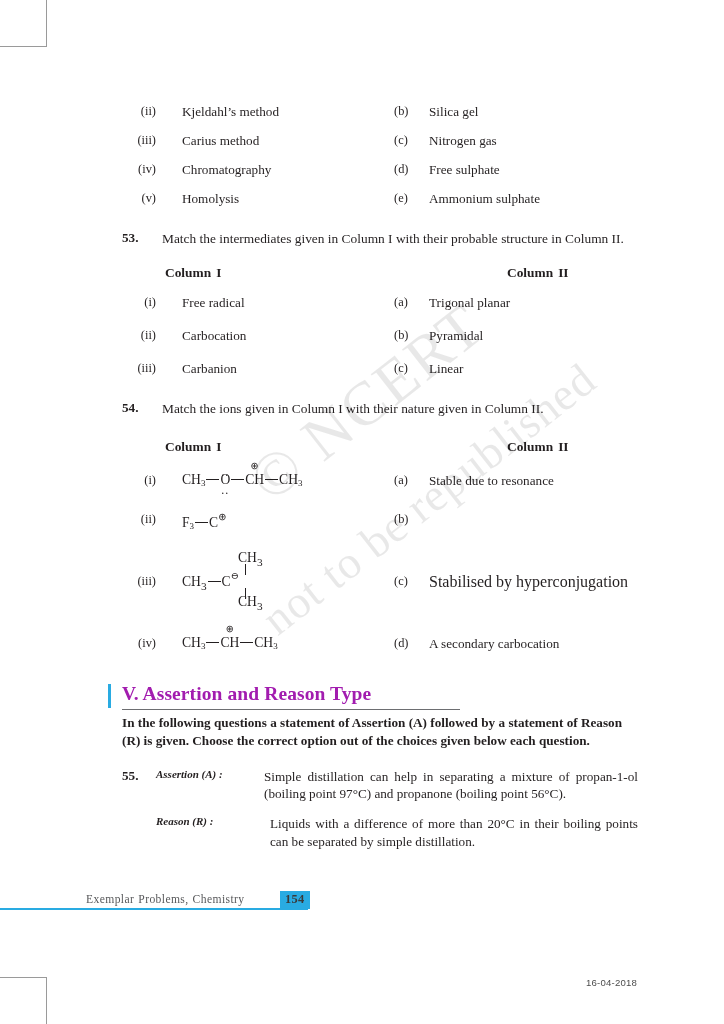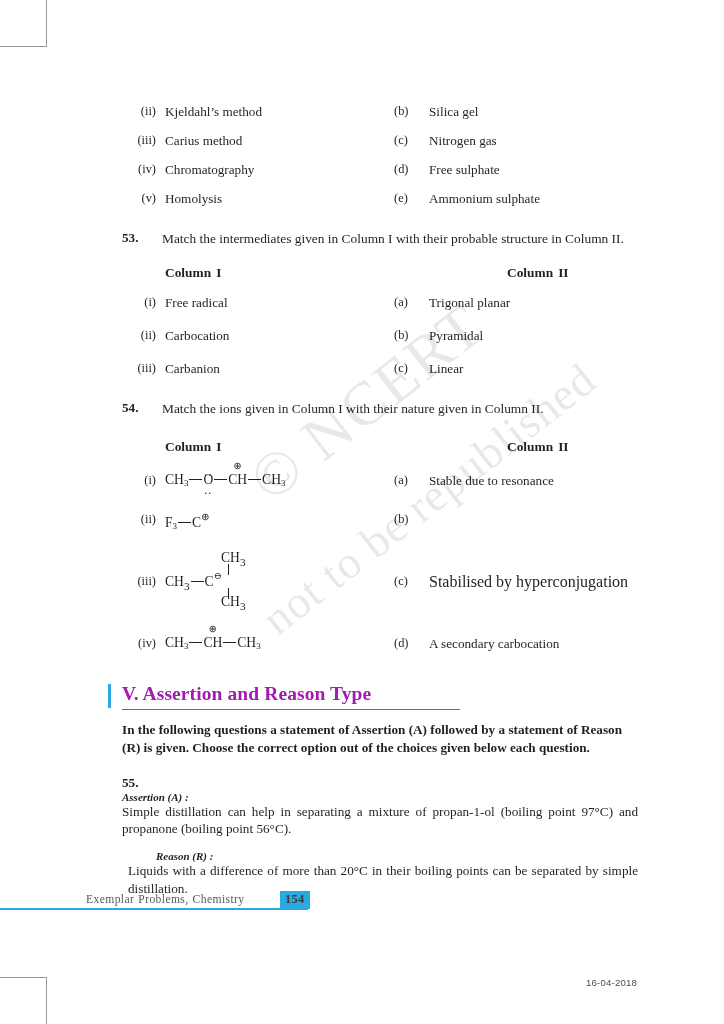--- a/index.html
+++ b/index.html
@@ -99,21 +99,21 @@
     align-items: flex-start;
   }
   .col-right {
     flex: 1;
     display: flex;
     align-items: flex-start;
   }
   .rn {
     width: 34px;
     text-align: right;
-    padding-right: 9px;
+    padding-right: 26px;
     flex: none;
     font-size: 12.4px;
   }
   .rn-r {
     width: 26px;
     text-align: left;
     padding-right: 9px;
     flex: none;
     font-size: 12.4px;
   }
@@ -264,35 +264,34 @@
   .sh-bar {
     position: absolute;
     left: -14px;
     top: 1px;
     width: 3.2px;
     height: 24px;
     background: #29abe2;
   }
 
   .instructions {
-    margin-top: 11px;
+    margin-top: 4px;
     font-weight: bold;
     font-size: 13.2px;
     line-height: 1.34;
     text-align: justify;
     width: 500px;
   }
 
   
   .ar-wrap { margin-top: 18px; }
   .ar-row {
     display: flex;
     align-items: flex-start;
     margin-bottom: 4px;
-    flex-direction: column;
   }
   .ar-num {
     width: 34px;
     flex: none;
     font-weight: bold;
     font-size: 13.2px;
   }
   .ar-label {
     width: 108px;
     flex: none;

